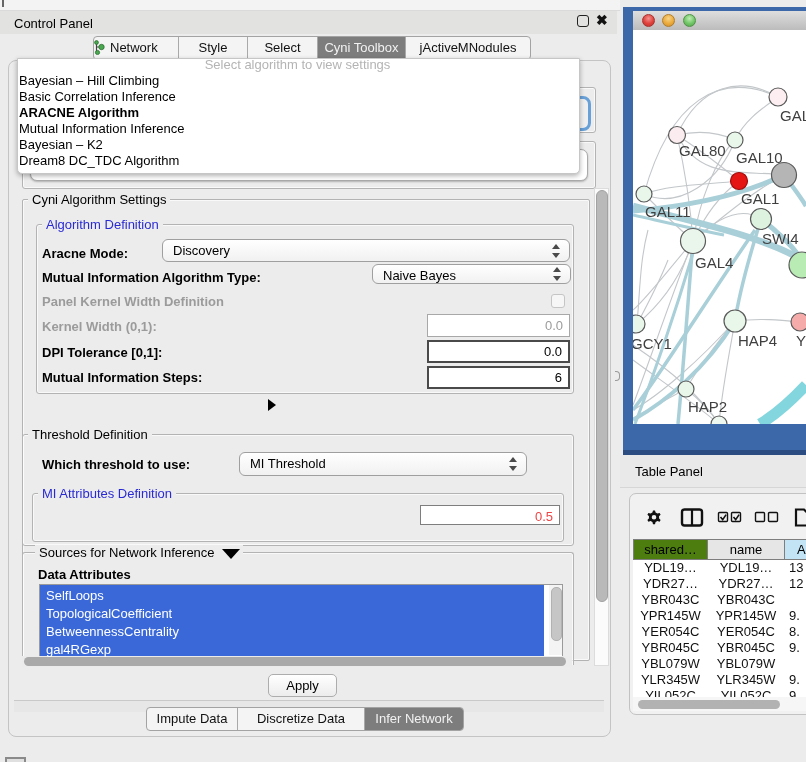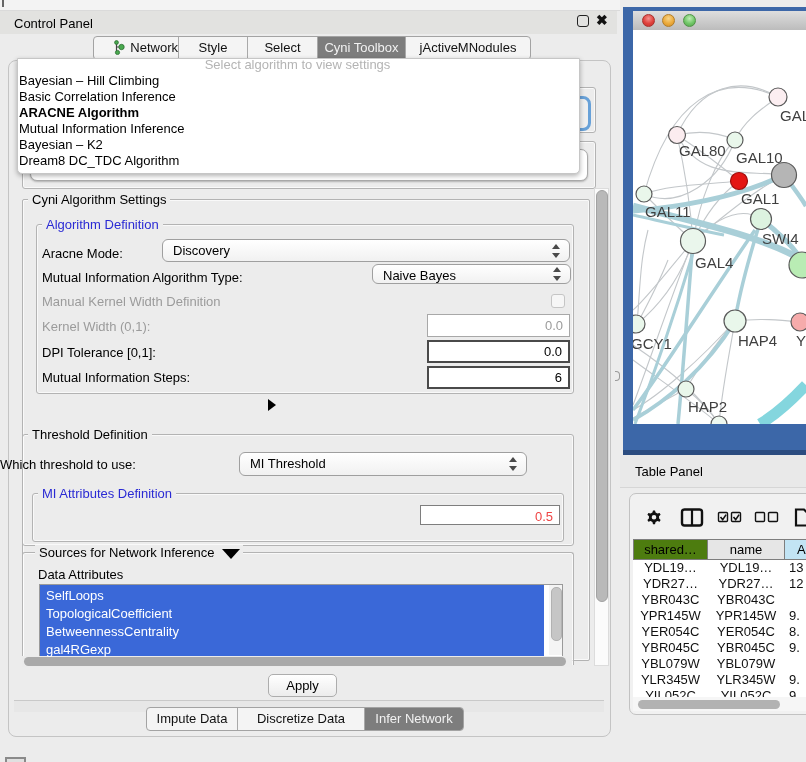--- a/index.html
+++ b/index.html
@@ -1,17 +1,17 @@
 <!DOCTYPE html>
 <html><head><meta charset="utf-8">
 <style>
 html,body{margin:0;padding:0}
 #root{position:relative;width:806px;height:762px;background:#ececec;font-family:"Liberation Sans",sans-serif;overflow:hidden}
 .abs{position:absolute}
-.b13{font-size:13px;font-weight:normal;color:#000;white-space:nowrap}
+.b13{font-size:13px;font-weight:bold;color:#000;white-space:nowrap}
 .r13{font-size:13px;color:#000;white-space:nowrap}
 .gray{color:#9b9b9b}
 .combo{position:absolute;border:1px solid #9f9f9f;border-radius:6px;background:linear-gradient(#ffffff,#f1f1f1);font-size:13px;color:#000;line-height:22px;padding-left:10px;box-sizing:border-box}
 .carets{position:absolute;right:8px;top:50%;transform:translateY(-50%);width:9px;height:14px}
 .caret-up{position:absolute;top:0;left:0;width:0;height:0;border-left:4.5px solid transparent;border-right:4.5px solid transparent;border-bottom:5px solid #4a4a4a}
 .caret-dn{position:absolute;bottom:0;left:0;width:0;height:0;border-left:4.5px solid transparent;border-right:4.5px solid transparent;border-top:5px solid #4a4a4a}
 .field{position:absolute;background:#fff;font-size:13px;text-align:right;box-sizing:border-box;padding-right:6px}
 .grp{position:absolute;border:1px solid #b3b3b3;border-radius:3px;box-shadow:inset 0 0 0 1px rgba(255,255,255,.7)}
 .grplab{position:absolute;font-size:13px;background:#ececec;padding:0 4px;white-space:nowrap}
 .seg{position:absolute;display:flex;background:#f4f4f4;border:1px solid #a3a3a3;border-radius:4px;overflow:hidden;height:22px}
@@ -27,21 +27,21 @@
 <div class="abs" style="left:0;top:11px;width:617px;height:23px;background:#e2e2e0"></div>
 <div class="abs r13" style="left:14px;top:16px">Control Panel</div>
 <div class="abs" style="left:577px;top:15px;width:10px;height:10px;border:1.5px solid #222;border-radius:3px"></div>
 <div class="abs" style="left:596px;top:12px;font-size:14px;font-weight:bold;color:#111">✖</div>
 
 <div class="abs" style="left:8px;top:60px;width:601px;height:675px;border:1px solid #c4c4c4;border-radius:8px;background:#ececec"></div>
 <div class="abs" style="left:14px;top:700px;width:590px;height:1px;background:#c9c9c9"></div>
 <div class="abs" style="left:14px;top:701px;width:590px;height:11px;background:#e7e7e7"></div>
 
 <div class="seg" style="left:93px;top:36px">
-<div id="tnet" style="width:85px;padding:0;text-align:right;box-sizing:border-box"><svg width="12" height="15" viewBox="0 0 12 15" style="vertical-align:-3px;margin-right:4px">
+<div id="tnet" style="width:85px;padding:0;text-align:left;box-sizing:border-box"><svg width="12" height="15" viewBox="0 0 12 15" style="vertical-align:-3px;margin-right:4px">
           <path d="M2.5,2.5 V12.5 M2.5,7 H7" fill="none" stroke="#444" stroke-width="1.2"></path>
           <circle cx="2.5" cy="2.5" r="1.9" fill="#49a94f" stroke="#2c6e31" stroke-width="0.8"></circle>
           <circle cx="7.5" cy="7" r="2.7" fill="#49a94f" stroke="#2c6e31" stroke-width="0.8"></circle>
           <circle cx="3.5" cy="12.5" r="2.1" fill="#49a94f" stroke="#2c6e31" stroke-width="0.8"></circle>
         </svg>Network</div>
 <div style="width:69px;padding:0;text-align:center;box-sizing:border-box">Style</div>
 <div style="width:70px;padding:0;text-align:center;box-sizing:border-box">Select</div>
 <div class="sel" style="width:88px;padding:0;text-align:center;box-sizing:border-box">Cyni Toolbox</div>
 <div style="width:124px;padding:0;text-align:center;box-sizing:border-box">jActiveMNodules</div>
 </div>
@@ -75,38 +75,38 @@
         <span class="caret-up"></span>
         <span class="caret-dn"></span>
       </span></div>
 
 <div class="abs b13" style="left:42px;top:270px">Mutual Information Algorithm Type:</div>
 <div class="combo" style="left:372px;top:264px;width:199px;height:20px">Naive Bayes<span class="carets">
         <span class="caret-up"></span>
         <span class="caret-dn"></span>
       </span></div>
 
-<div class="abs b13 gray" style="left:42px;top:294px">Manual Kernel Width Definition</div>
+<div class="abs b13 gray" style="left:42px;top:294px">Panel Kernel Width Definition</div>
 <div class="abs" style="left:551px;top:294px;width:12px;height:12px;border:1.5px solid #c5c5c5;border-radius:3px;background:#f6f6f6"></div>
 
 <div class="abs b13 gray" style="left:42px;top:319px">Kernel Width (0,1):</div>
 <div class="field" style="left:427px;top:314px;width:143px;height:23px;border:1px solid #a8a8a8;color:#9b9b9b;line-height:21px">0.0</div>
 
 <div class="abs b13" style="left:42px;top:345px">DPI Tolerance [0,1]:</div>
 <div class="field" style="left:427px;top:340px;width:143px;height:23px;border:2px solid #4a4a4a;color:#000;line-height:19px">0.0</div>
 
 <div class="abs b13" style="left:42px;top:370px">Mutual Information Steps:</div>
 <div class="field" style="left:427px;top:366px;width:143px;height:23px;border:2px solid #4a4a4a;color:#000;line-height:19px">6</div>
 
 <div class="abs" style="left:268px;top:399px;width:0;height:0;border-top:6px solid transparent;border-bottom:6px solid transparent;border-left:8px solid #000"></div>
 
 <div class="grp" style="left:22px;top:434px;width:550px;height:110px"></div>
 <div class="grplab" style="left:28px;top:427px;color:#000000">Threshold Definition</div>
 
-<div class="abs b13" style="left:0px;top:457px;width:232px;text-align:left">Which threshold to use:</div>
+<div class="abs b13" style="left:0px;top:457px;width:232px;text-align:center">Which threshold to use:</div>
 <div class="combo" style="left:239px;top:452px;width:288px;height:24px">MI Threshold<span class="carets">
         <span class="caret-up"></span>
         <span class="caret-dn"></span>
       </span></div>
 
 <div class="grp" style="left:32px;top:493px;width:530px;height:47px"></div>
 <div class="grplab" style="left:38px;top:486px;color:#2a2ad4">MI Attributes Definition</div>
 <div class="field" style="left:420px;top:505px;width:140px;height:20px;border:1px solid #7e7e7e;color:#ef4444;line-height:22px">0.5</div>
 
 <div class="grp" style="left:22px;top:552px;width:550px;height:112px;border-bottom:none;border-radius:3px 3px 0 0"></div>

